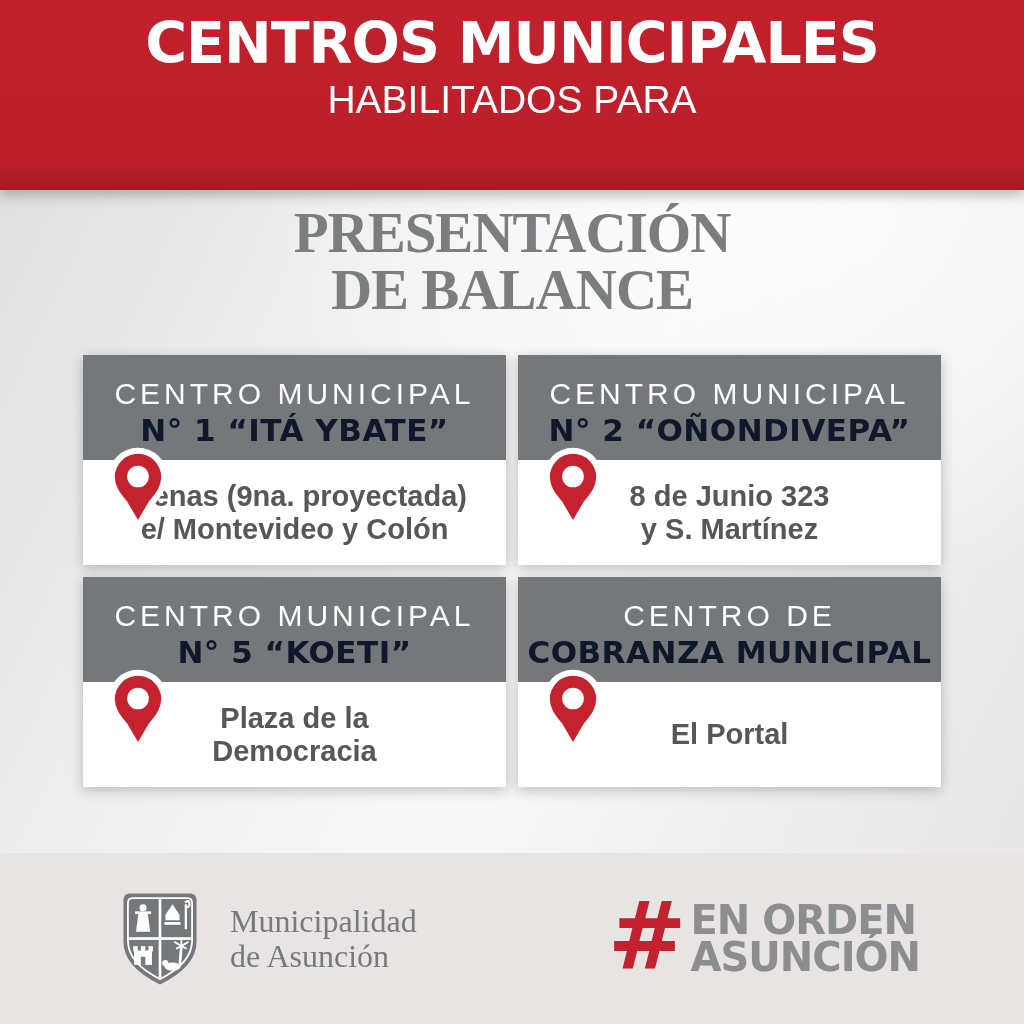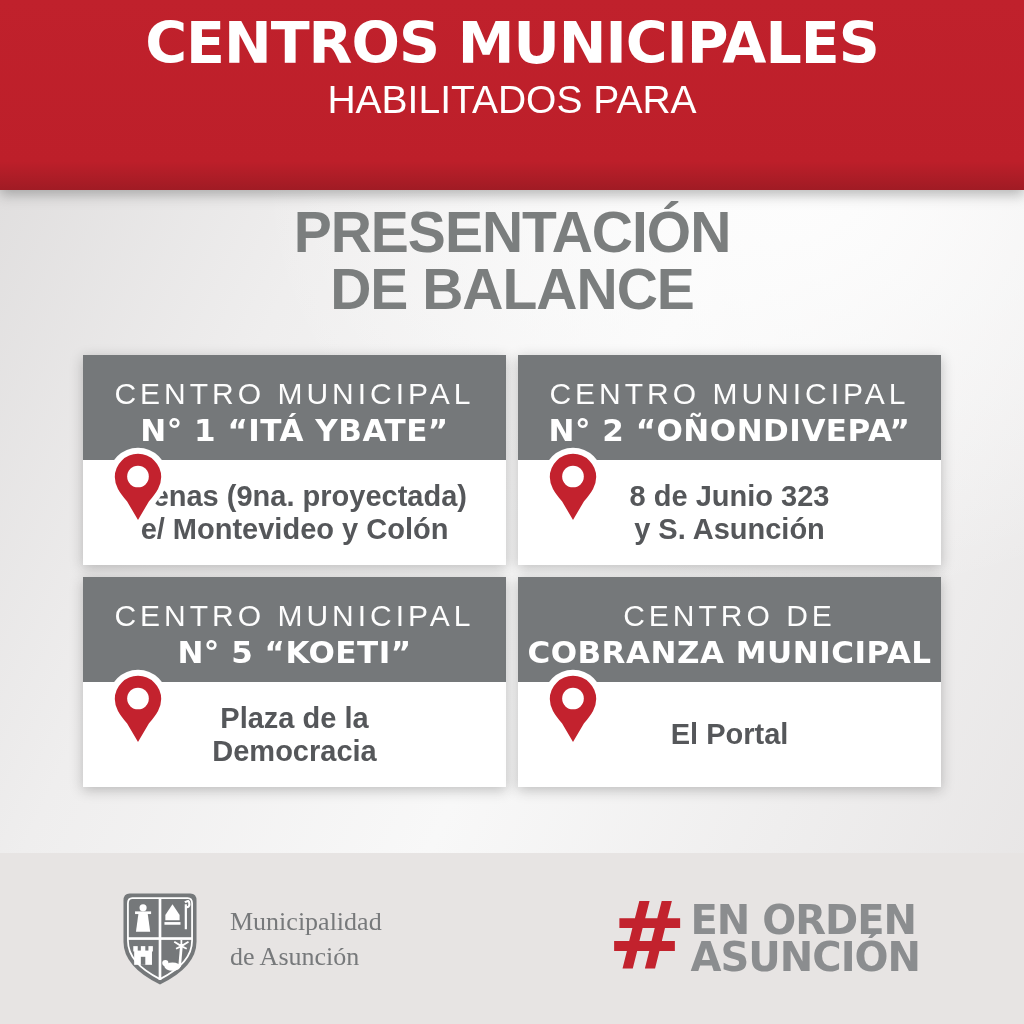--- a/index.html
+++ b/index.html
@@ -22,21 +22,21 @@
     font-family:"DejaVu Sans",sans-serif;font-weight:bold;
     font-size:57px;letter-spacing:-1px;color:#ffffff;line-height:58px;
   }
   .banner-line2{
     font-family:"Liberation Sans",sans-serif;font-weight:400;
     font-size:39px;letter-spacing:0;color:#ffffff;line-height:56px;
   }
   
   .title-block{
     position:absolute;top:204px;left:0;width:100%;text-align:center;
-    font-family:Liberation Sans, sans-serif;font-weight:bold;color:#7b7e7e;
+    font-family:Liberation Serif, serif;font-weight:bold;color:#7b7e7e;
   }
   .title-line{font-size:57px;line-height:57px;letter-spacing:-1px;}
   
   .cards{
     position:absolute;top:355px;left:83px;width:858px;
     display:grid;grid-template-columns:423px 423px;grid-auto-rows:210px;gap:12px;
   }
   .card{
     position:relative;background:#ffffff;
     box-shadow:0 3px 12px rgba(40,40,40,.28);
@@ -45,42 +45,42 @@
     height:105px;background:#75787a;
     display:flex;flex-direction:column;align-items:center;justify-content:center;
     padding-top:10px;box-sizing:border-box;
   }
   .card-header-line1{
     font-family:"Liberation Sans",sans-serif;font-weight:400;
     font-size:30px;letter-spacing:4px;color:#fdfdfd;line-height:34px;white-space:nowrap;text-align:center;
   }
   .card-header-line2{
     font-family:"DejaVu Sans",sans-serif;font-weight:bold;
-    font-size:31px;letter-spacing:0.5px;color:#ffffff;line-height:38px;white-space:nowrap;
+    font-size:31px;letter-spacing:0.5px;color:#0f172a;line-height:38px;white-space:nowrap;
   }
   .card-body{
     height:105px;display:flex;flex-direction:column;align-items:center;justify-content:center;
     text-align:center;
   }
   .address-line{
     font-family:"Liberation Sans",sans-serif;font-weight:700;
     font-size:29px;line-height:33px;color:#55575a;
   }
   .pin{position:absolute;left:22px;top:90px;width:66px;height:96px;pointer-events:none;}
   
   .footer{
     position:absolute;left:0;bottom:0;width:100%;height:171px;background:#e7e4e3;
     display:flex;align-items:center;justify-content:space-between;
     padding:0 104px 0 112px;box-sizing:border-box;
   }
   .org{display:flex;align-items:center;}
   .crest{width:96px;height:98px;}
   .org-text{
     margin-left:22px;font-family:"Liberation Serif",serif;
-    font-size:26px;line-height:35px;color:#77797b;
+    font-size:32px;line-height:35px;color:#77797b;
   }
   .hashtag{display:flex;align-items:center;}
   .hash-symbol{
     font-family:"DejaVu Sans",sans-serif;font-weight:bold;
     font-size:94px;line-height:80px;color:#c2222d;margin-right:4px;
     transform:translateY(-2px);
   }
   .hash-text{
     font-family:"DejaVu Sans",sans-serif;font-weight:bold;
     font-size:40px;line-height:37px;letter-spacing:-1px;color:#8b8d8f;
@@ -118,21 +118,21 @@
       </svg>
     </div>
 
     <div class="card">
       <div class="card-header">
         <div class="card-header-line1">CENTRO MUNICIPAL</div>
         <div class="card-header-line2">N° 2 “OÑONDIVEPA”</div>
       </div>
       <div class="card-body">
         <div class="address-line">8 de Junio 323</div>
-        <div class="address-line">y S. Asunción</div>
+        <div class="address-line">y S. Martínez</div>
       </div>
       <svg class="pin" viewBox="0 0 64 92">
         <path d="M32 5 C18 5 6.5 16.5 6.5 30.5 c0 9.5 5 16.5 12.5 25.5 L32 78 45 56 c7.5-9 12.5-16 12.5-25.5 C57.5 16.5 46 5 32 5 Z" fill="#c3222e" stroke="#ffffff" stroke-width="6"></path>
         <circle cx="32" cy="30" r="10.5" fill="#ffffff"></circle>
       </svg>
     </div>
 
     <div class="card">
       <div class="card-header">
         <div class="card-header-line1">CENTRO MUNICIPAL</div>

